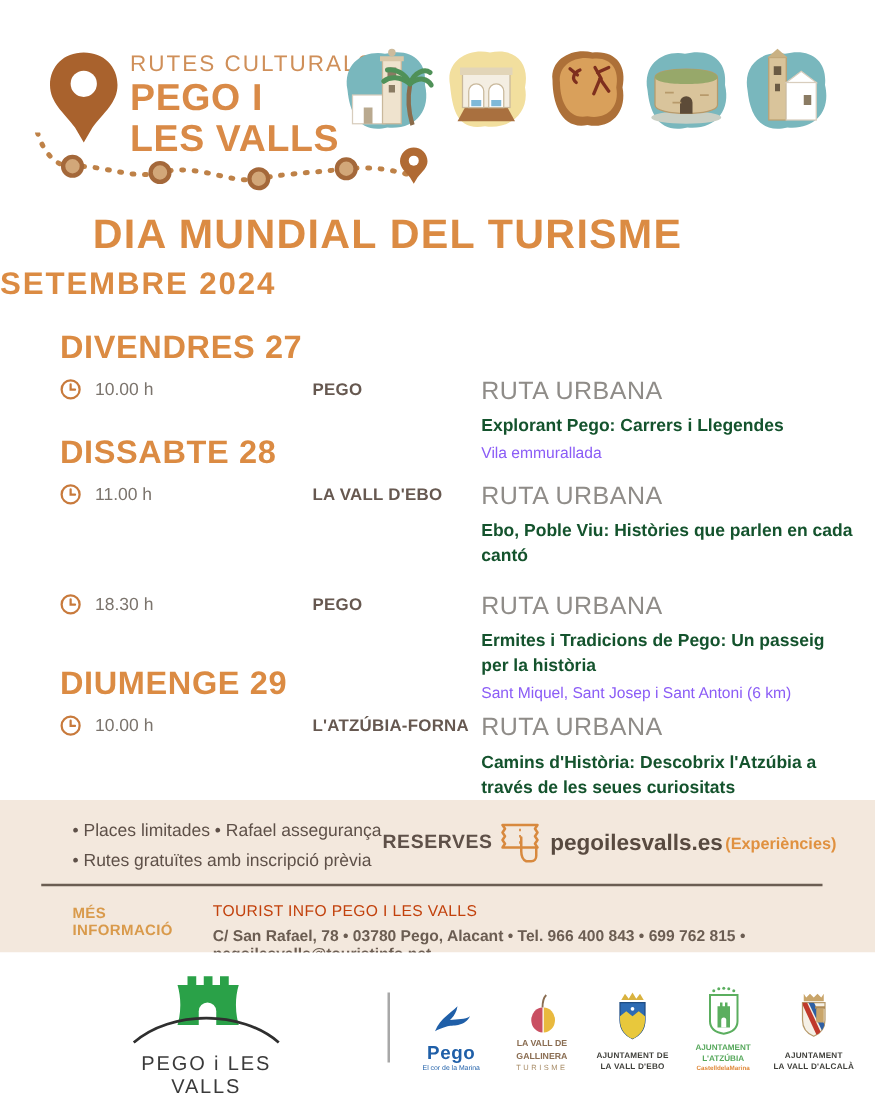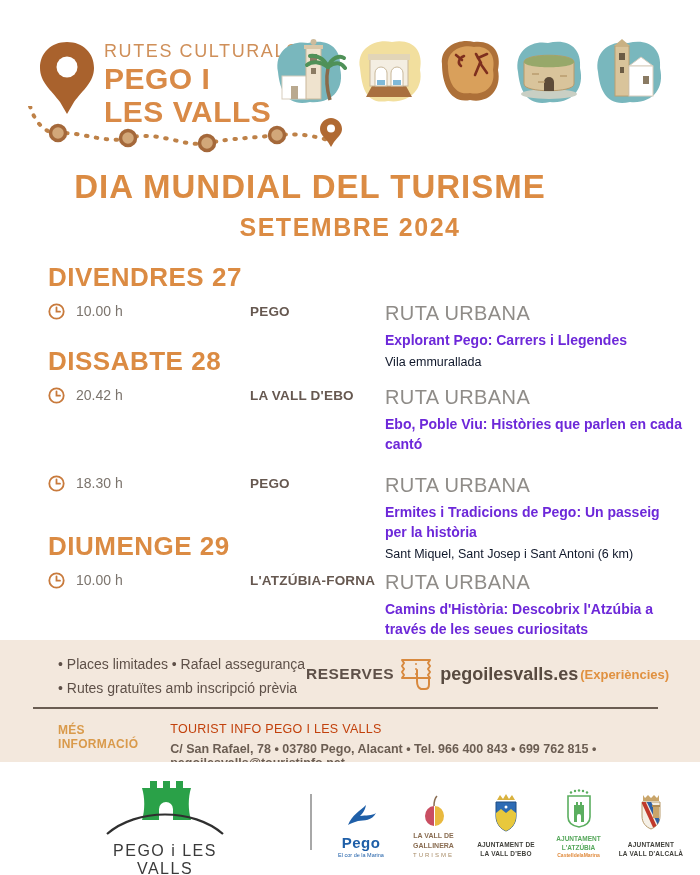--- a/index.html
+++ b/index.html
@@ -10,34 +10,34 @@
   .header-pin{position:absolute;left:38px;top:40px;}
   .brand{position:absolute;left:104px;top:41px;}
   .brand-kicker{font-size:18px;color:#CF8F59;letter-spacing:1.6px;font-weight:500;}
   .brand-name{font-size:30px;font-weight:800;color:#D98A47;line-height:1.02;letter-spacing:.5px;margin-top:2px;}
   .illustrations{position:absolute;left:270px;top:34px;display:flex;gap:3px;}
   .trail{position:absolute;left:14px;top:106px;}
 
   
   .title{position:absolute;top:168px;left:0;width:620px;text-align:center;
          font-size:33px;font-weight:800;color:#DB8B43;letter-spacing:1px;}
-  .subtitle{position:absolute;top:213px;left:0;width:700px;text-align:center;
+  .subtitle{position:absolute;top:213px;left:0;width:700px;text-align:left;
          font-size:25px;font-weight:800;color:#DB8B43;letter-spacing:1.5px;}
 
   
   .day-section{position:absolute;left:48px;width:645px;}
   #day1{top:262px}#day2{top:346px}#day3{top:531px}
   .day-title{font-size:26px;font-weight:800;color:#DB8B43;letter-spacing:.5px;margin:0 0 9px 0;}
   .event-row{display:flex;align-items:flex-start;margin-bottom:12px;}
   .col-time{width:202px;display:flex;align-items:flex-start;gap:11px;color:#7B746D;font-size:14px;padding-top:1px;}
   .col-place{width:135px;font-weight:700;color:#665850;font-size:13.5px;padding-top:2px;letter-spacing:.2px;}
   .col-detail{width:300px;}
   .category{font-size:20px;color:#8F8C88;letter-spacing:.4px;}
-  .event-title{font-size:14px;font-weight:700;color:#6d28d9;line-height:1.45;margin-top:5px;}
-  .note{font-size:12.5px;color:#0f172a;margin-top:5px;}
+  .event-title{font-size:14px;font-weight:700;color:#14532d;line-height:1.45;margin-top:5px;}
+  .note{font-size:12.5px;color:#8b5cf6;margin-top:5px;}
 
   
   .booking-band{position:absolute;left:0;top:640px;width:700px;height:122px;background:#F3E8DD;}
   .bullets{position:absolute;left:58px;top:13px;font-size:14px;color:#5E5048;line-height:1.7;font-weight:500;}
   .reserves{position:absolute;left:306px;top:16px;display:flex;align-items:center;gap:2px;}
   .reserves-label{font-size:15.5px;font-weight:800;color:#5E5048;letter-spacing:.5px;}
   .website{font-size:18px;font-weight:800;color:#584A40;}
   .website-note{font-size:13px;font-weight:700;color:#E09140;}
   .band-divider{position:absolute;left:33px;top:67px;width:625px;height:2px;background:#6A5D52;}
   .info-row{position:absolute;left:58px;top:82px;display:flex;gap:15px;}
@@ -187,21 +187,21 @@
   </div>
 
   <div class="day-section" id="day2">
     <h2 class="day-title">DISSABTE 28</h2>
     <div class="event-row">
       <div class="col-time">
         <svg width="17" height="17" viewBox="0 0 17 17">
           <circle cx="8.5" cy="8.5" r="7.2" fill="none" stroke="#C87A3C" stroke-width="1.8"></circle>
           <path d="M8.5 4.5 V8.7 H12" stroke="#C87A3C" stroke-width="1.8" fill="none" stroke-linecap="round"></path>
         </svg>
-        <span>20.42 h</span>
+        <span>11.00 h</span>
       </div>
       <div class="col-place">LA VALL D'EBO</div>
       <div class="col-detail">
         <div class="category">RUTA URBANA</div>
         <div class="event-title">Ebo, Poble Viu: Històries que parlen en cada cantó</div>
         <div class="note"></div>
       </div>
     </div>
     <div class="event-row" style="margin-top:14px;">
       <div class="col-time">

